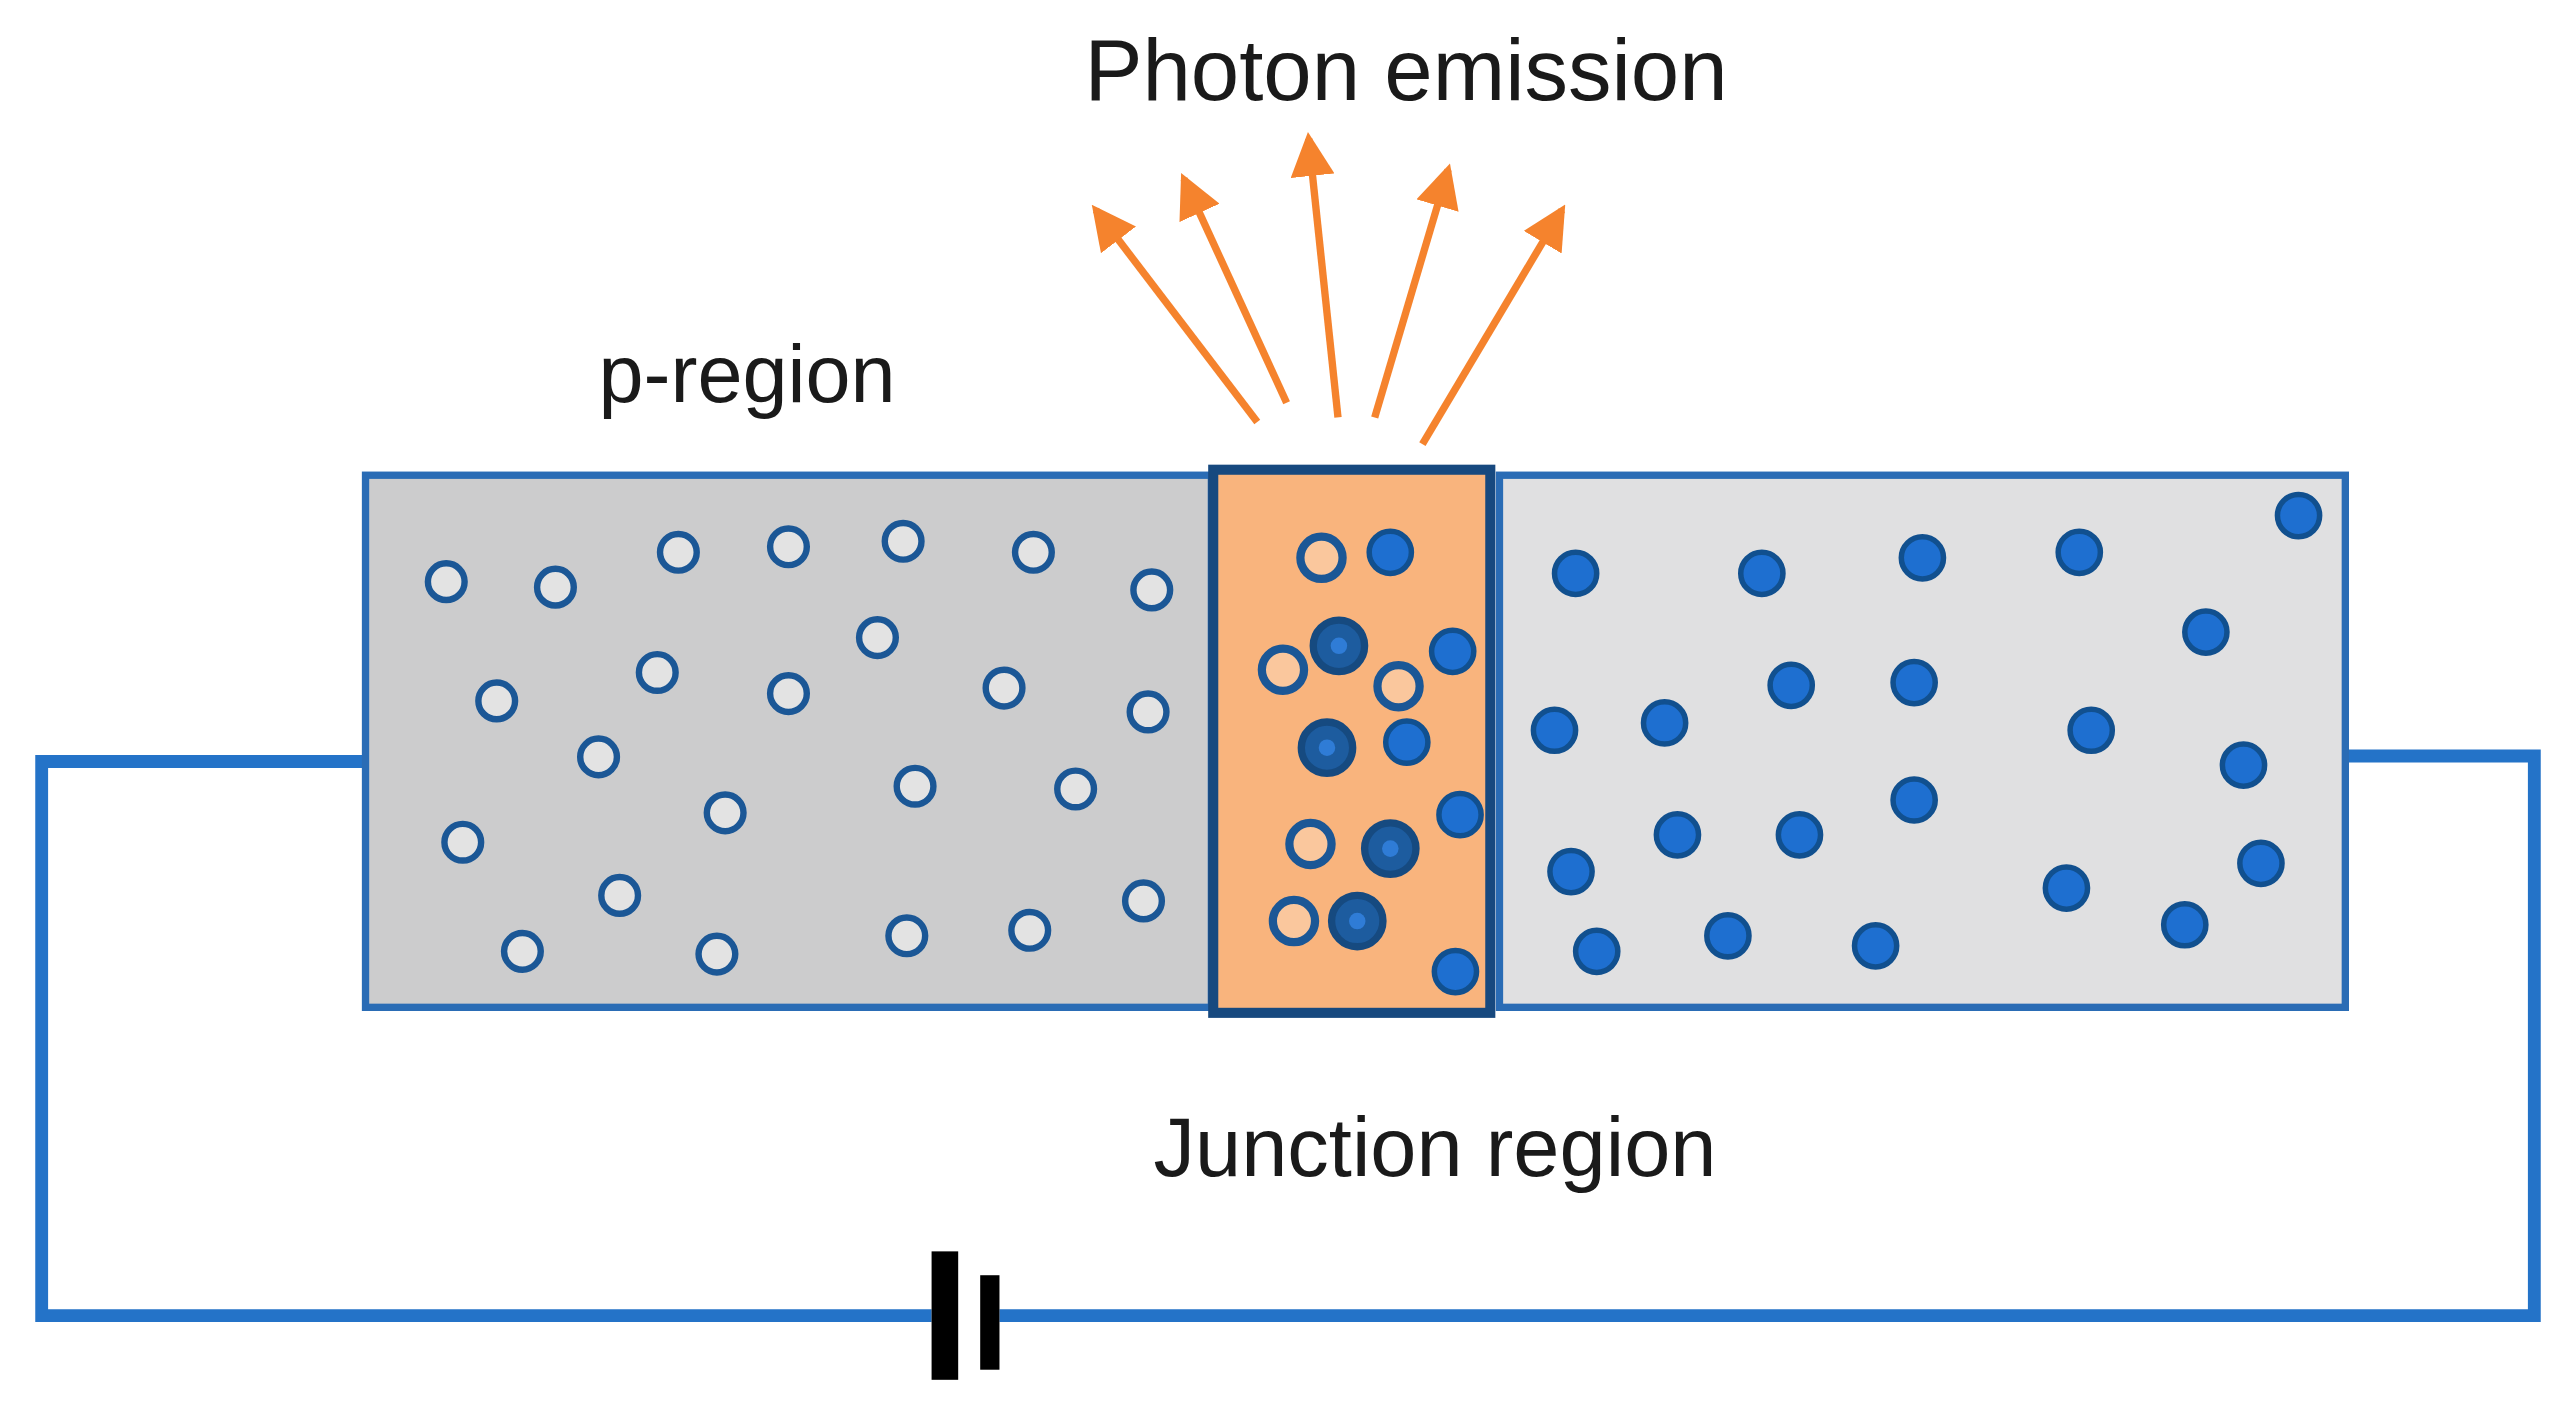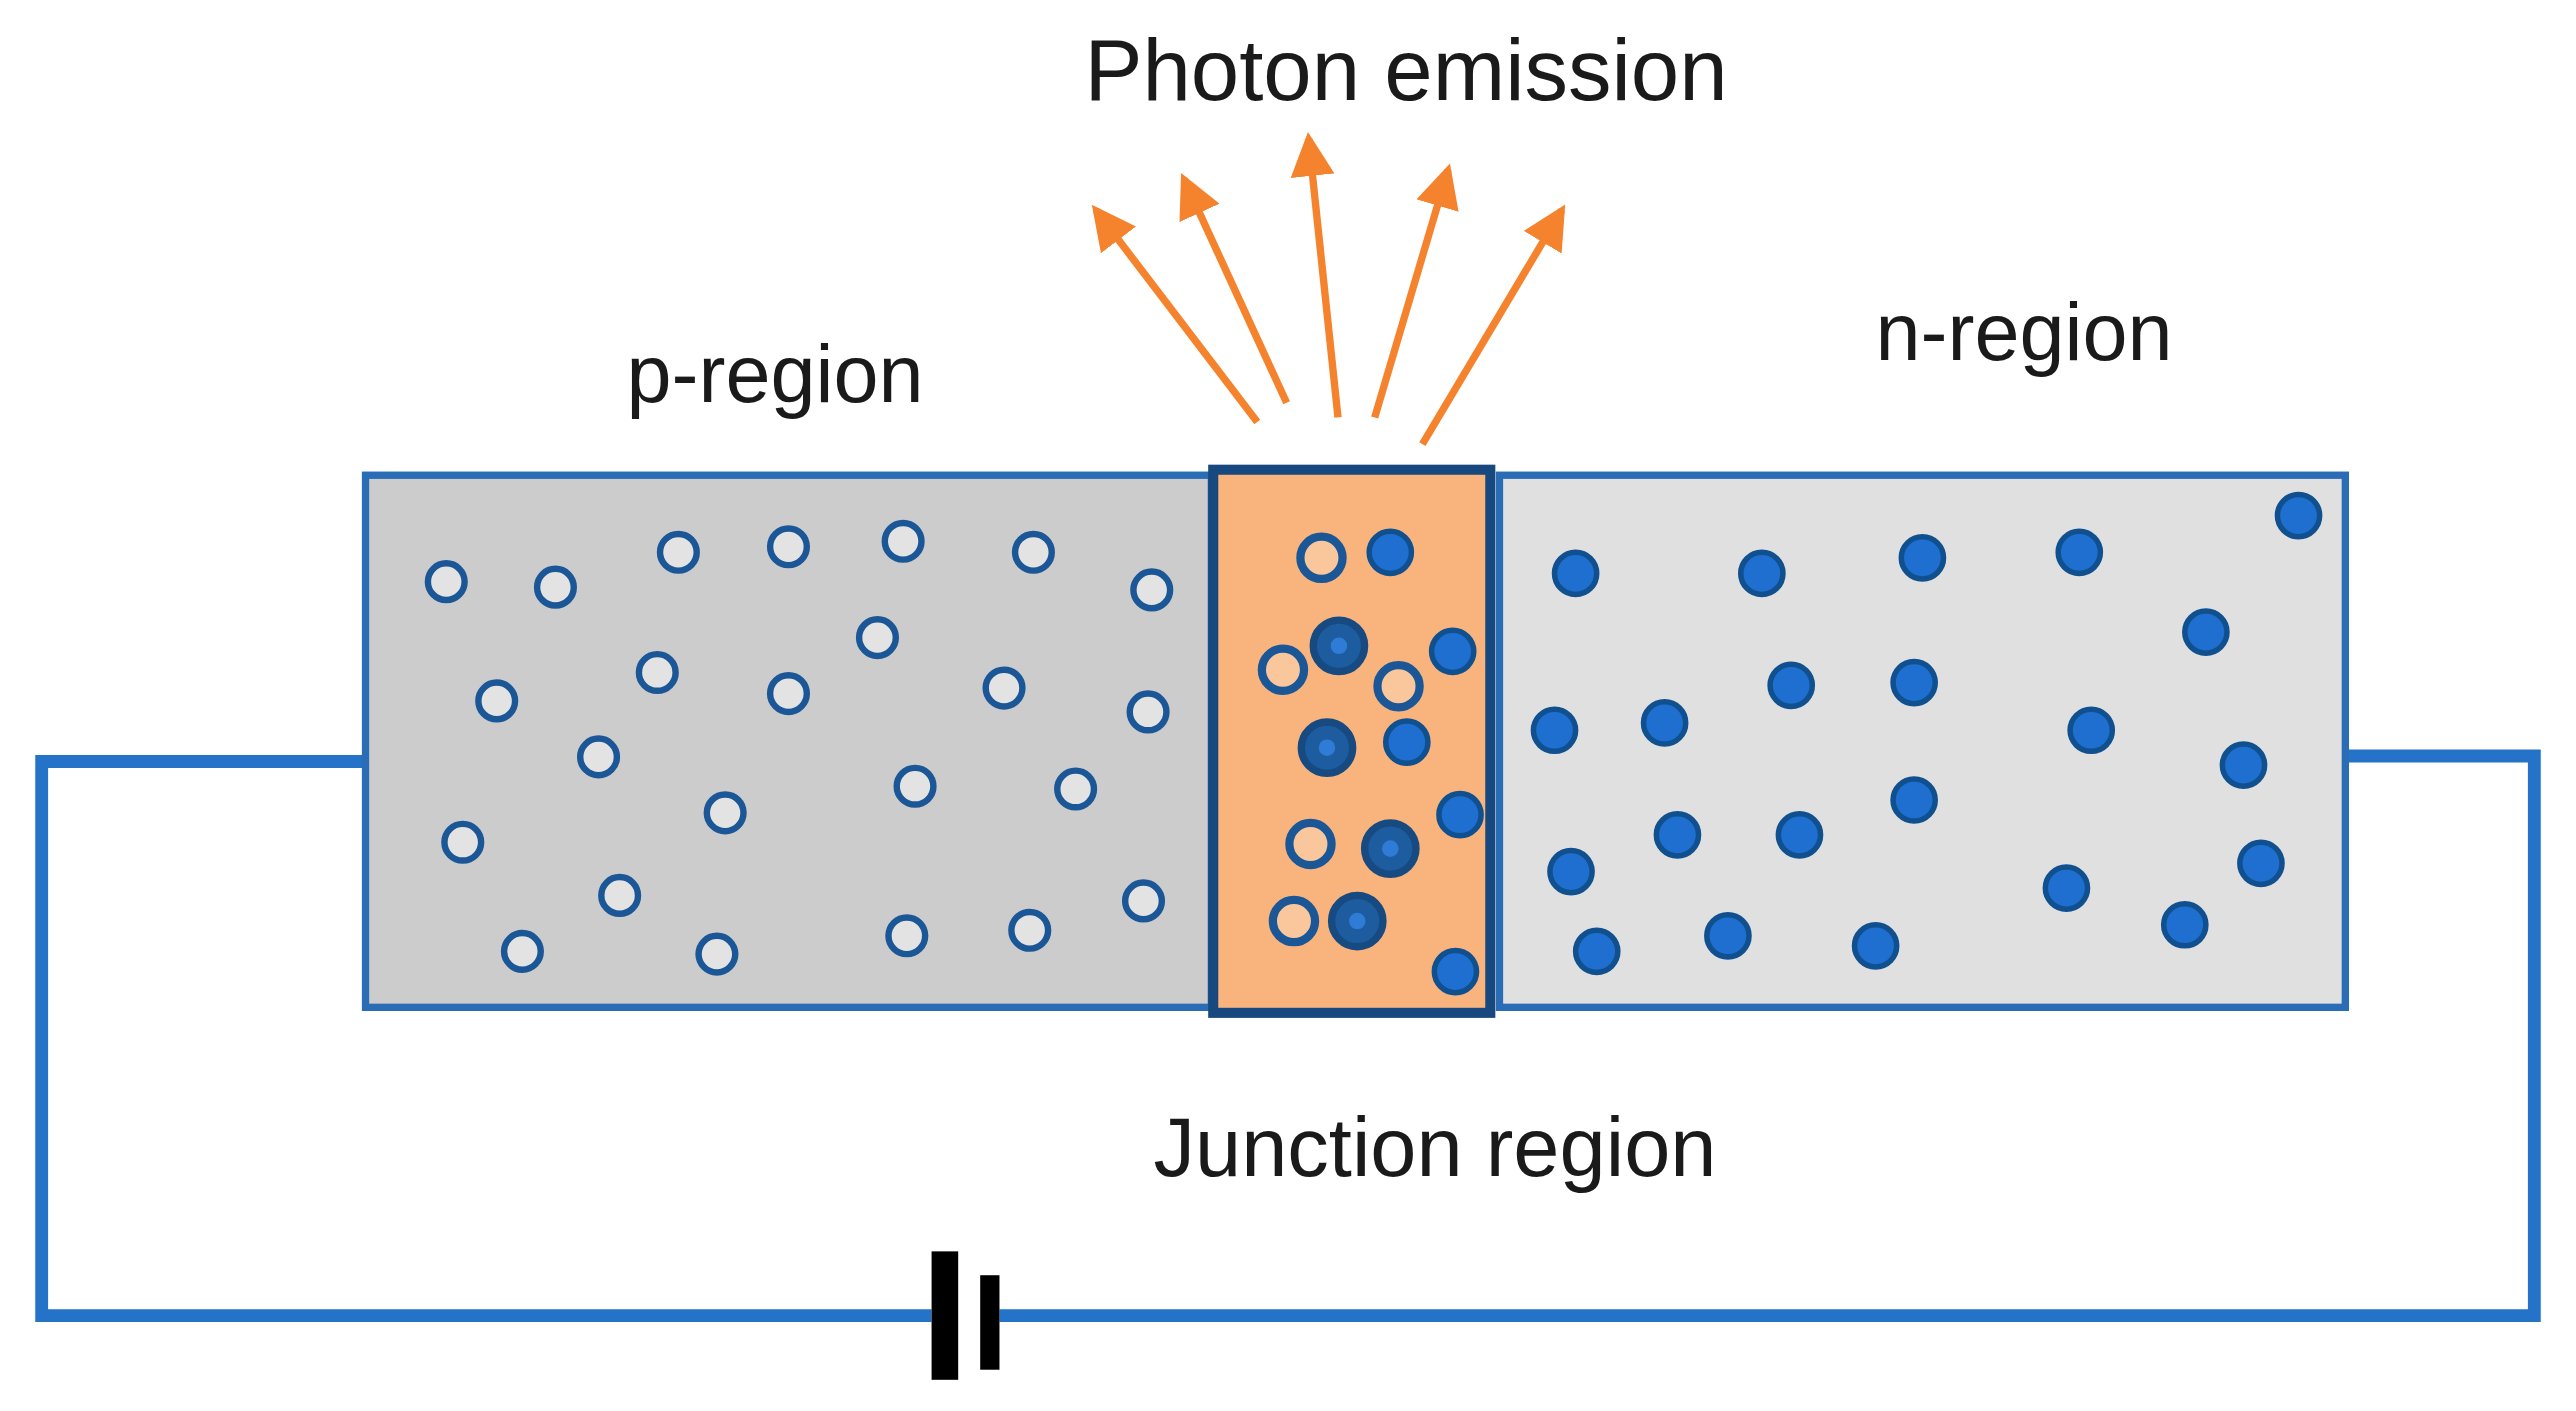--- a/index.html
+++ b/index.html
@@ -108,20 +108,19 @@
       <circle cx="1479" cy="1004" r="9" fill="#2f7cd6"></circle>
       <line x1="1370" y1="460" x2="1194" y2="229" stroke="#f5832d" stroke-width="8" marker-end="url(#arrowhead)"></line>
       <line x1="1402" y1="439" x2="1290" y2="195" stroke="#f5832d" stroke-width="8" marker-end="url(#arrowhead)"></line>
       <line x1="1458" y1="455" x2="1426" y2="151" stroke="#f5832d" stroke-width="8" marker-end="url(#arrowhead)"></line>
       <line x1="1498" y1="455" x2="1578" y2="185" stroke="#f5832d" stroke-width="8" marker-end="url(#arrowhead)"></line>
       <line x1="1550" y1="484" x2="1702" y2="229" stroke="#f5832d" stroke-width="8" marker-end="url(#arrowhead)"></line>
     </svg>
 
   <div class="diagram-label fs-title" style="left: 1406px; top: 69px; color: rgb(26, 26, 26);">Photon emission</div>
 
-  <div class="diagram-label fs-region" style="left: 775px; top: 374px; color: rgb(26, 26, 26); text-align: center;">p-region</div>
+  <div class="diagram-label fs-region" style="left: 747px; top: 374px; color: rgb(26, 26, 26); text-align: center;">p-region</div>
 
-  <div class="diagram-label fs-region" style="left: 2024px; top: 332px; color: rgb(26, 26, 26);">n-region</div>
 
   <div class="diagram-label fs-caption" style="left: 1435px; top: 1131px; color: rgb(26, 26, 26);">Junction region</div>
 
 </div>
 
 
 </body></html>

